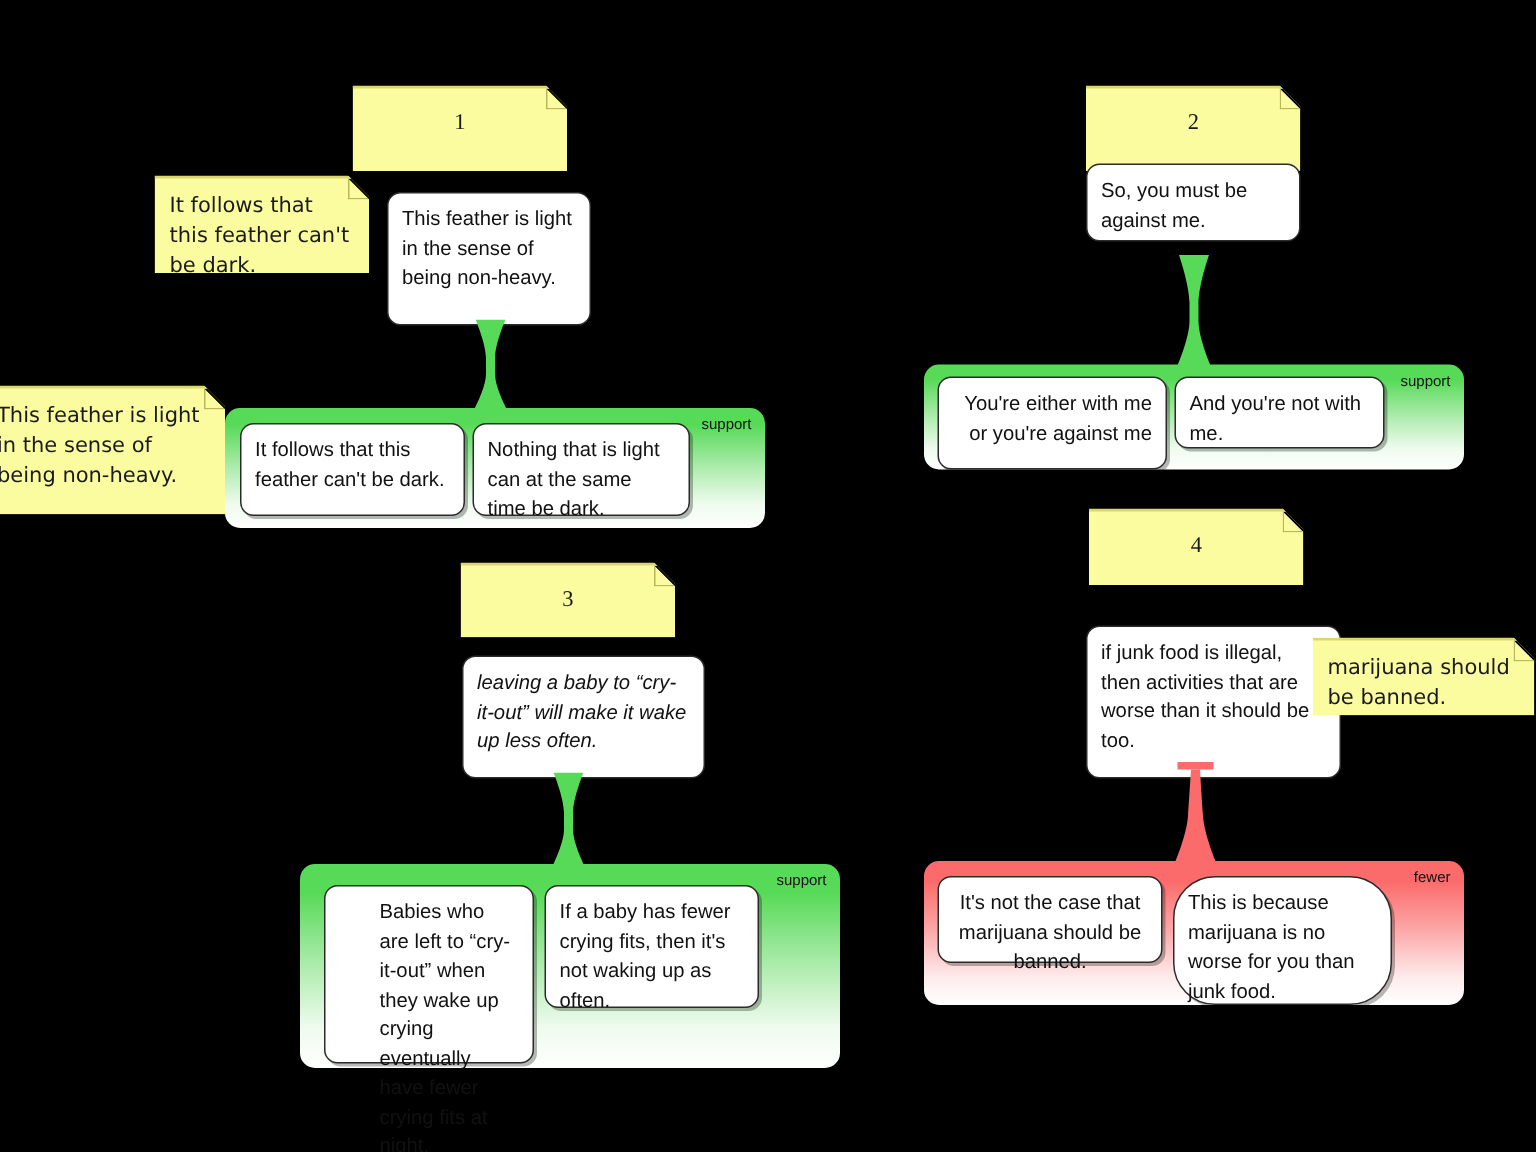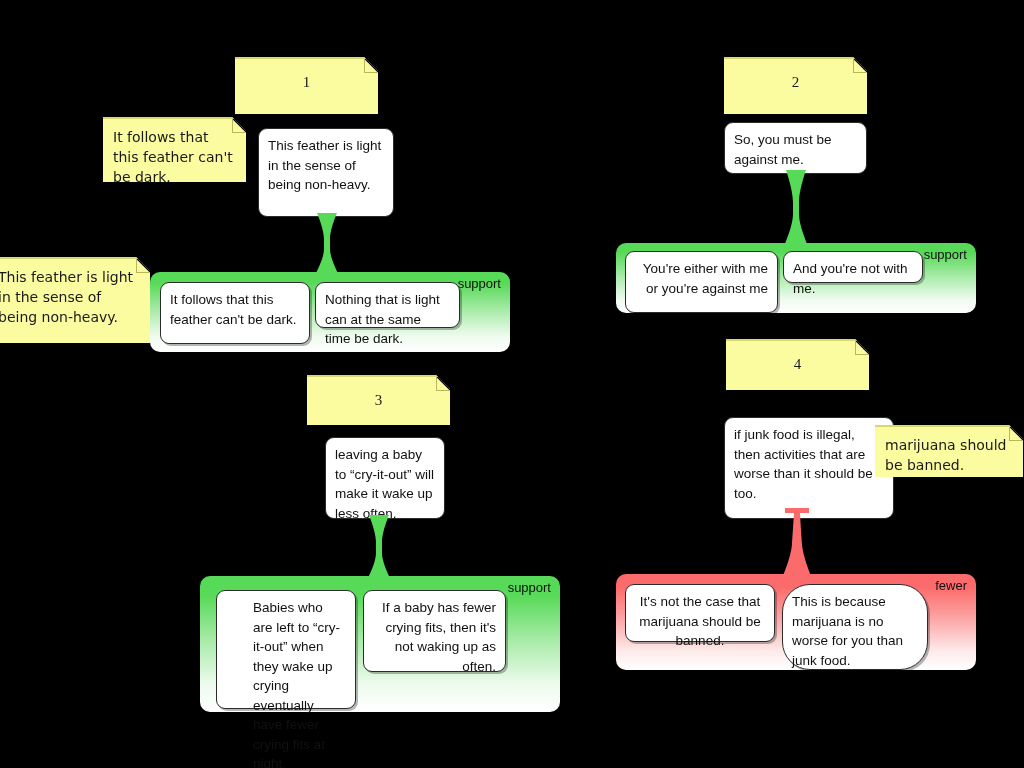--- a/index.html
+++ b/index.html
@@ -84,21 +84,21 @@
     background: linear-gradient(to bottom, #57DA57 0%, #57DA57 14%, #A9EBA9 48%, #EEFBEE 80%, #FFFFFF 100%);
   }
   .panel.oppose {
     background: linear-gradient(to bottom, #FC6B6B 0%, #FC6B6B 14%, #FBA8A8 48%, #FEEAEA 80%, #FFFFFF 100%);
   }
   .panel-label {
     position: absolute;
     top: 5px;
     right: 9px;
     font-family: "Liberation Sans", sans-serif;
-    font-size: 13px;
+    font-size: 10px;
     line-height: 14px;
     color: #111111;
   }
   .panel .claim {
     box-shadow: 2px 2px 0 rgba(0,0,0,0.28);
   }
 
   
   .connector {
     position: absolute;
@@ -124,21 +124,21 @@
     <svg width="24" height="62" viewBox="0 0 24 62" aria-hidden="true">
       <path d="M2,0 C2,0 9,16 9,26 L9,36 C9,46 0,62 0,62 L24,62 C24,62 15,46 15,36 L15,26 C15,16 22,0 22,0 Z" fill="#57DA57"></path>
     </svg>
   </div>
 
   <div class="panel support" style="left:150px; top:272px; width:360px; height:80px;">
     <span class="panel-label">support</span>
     <div class="claim" style="left:10px; top:10px; width:150px; height:62px;">
       <span>It follows that this feather can't be dark.</span>
     </div>
-    <div class="claim" style="left:165px; top:10px; width:145px; height:46px;">
+    <div class="claim" style="left:165px; top:10px; width:145px; height:62px;">
       <span>Nothing that is light can at the same time be dark.</span>
     </div>
   </div>
 
   <div class="sticky" style="left:103px; top:117px; width:143px; height:65px;">
     <span class="fold"></span>
     <span class="foldline"></span>
     <span>It follows that this feather can't be dark.</span>
   </div>
 
@@ -147,62 +147,62 @@
     <span class="foldline"></span>
     <span>This feather is light in the sense of being non-heavy.</span>
   </div>
 
   <div class="sticky sticky-num" style="left:724px; top:57px; width:143px; height:57px;">
     <span class="fold"></span>
     <span class="foldline"></span>
     <span>2</span>
   </div>
 
-  <div class="claim" style="left:724px; top:122px; width:143px; height:52px;">
+  <div class="claim" style="left:724px; top:109px; width:143px; height:52px;">
     <span>So, you must be against me.</span>
   </div>
 
   <div class="connector" style="left:784px; top:170px; width:24px; height:76px;">
     <svg width="24" height="76" viewBox="0 0 24 76" aria-hidden="true">
       <path d="M2,0 C2,0 9,20 9,32 L9,44 C9,56 0,76 0,76 L24,76 C24,76 15,56 15,44 L15,32 C15,20 22,0 22,0 Z" fill="#57DA57"></path>
     </svg>
   </div>
 
   <div class="panel support" style="left:616px; top:243px; width:360px; height:70px;">
     <span class="panel-label">support</span>
     <div class="claim" style="left:9px; top:8px; width:153px; height:62px;text-align:right;">
       <span>You're either with me or you're against me</span>
     </div>
-    <div class="claim" style="left:167px; top:8px; width:140px; height:32px;">
+    <div class="claim" style="left:167px; top:8px; width:140px; height:48px;">
       <span>And you're not with me.</span>
     </div>
   </div>
 
   <div class="sticky sticky-num" style="left:307px; top:375px; width:143px; height:50px;">
     <span class="fold"></span>
     <span class="foldline"></span>
     <span>3</span>
   </div>
 
-  <div class="claim" style="left:325px; top:437px; width:120px; height:82px;">
+  <div class="claim" style="left:308px; top:437px; width:162px; height:82px;font-style:italic;">
     <span>leaving a baby to “cry-it-out” will make it wake up less often.</span>
   </div>
 
   <div class="connector" style="left:367px; top:515px; width:24px; height:65px;">
     <svg width="24" height="65" viewBox="0 0 24 65" aria-hidden="true">
       <path d="M2,0 C2,0 9,17 9,27 L9,38 C9,48 0,65 0,65 L24,65 C24,65 15,48 15,38 L15,27 C15,17 22,0 22,0 Z" fill="#57DA57"></path>
     </svg>
   </div>
 
   <div class="panel support" style="left:200px; top:576px; width:360px; height:136px;">
     <span class="panel-label">support</span>
     <div class="claim" style="left:16px; top:14px; width:140px; height:119px;padding-left:36px;">
       <span>Babies who are left to “cry-it-out” when they wake up crying eventually have fewer crying fits at night.</span>
     </div>
-    <div class="claim" style="left:163px; top:14px; width:143px; height:82px;text-align:right;">
+    <div class="claim" style="left:163px; top:14px; width:143px; height:82px;">
       <span>If a baby has fewer crying fits, then it's not waking up as often.</span>
     </div>
   </div>
 
   <div class="sticky sticky-num" style="left:726px; top:339px; width:143px; height:51px;">
     <span class="fold"></span>
     <span class="foldline"></span>
     <span>4</span>
   </div>
 

